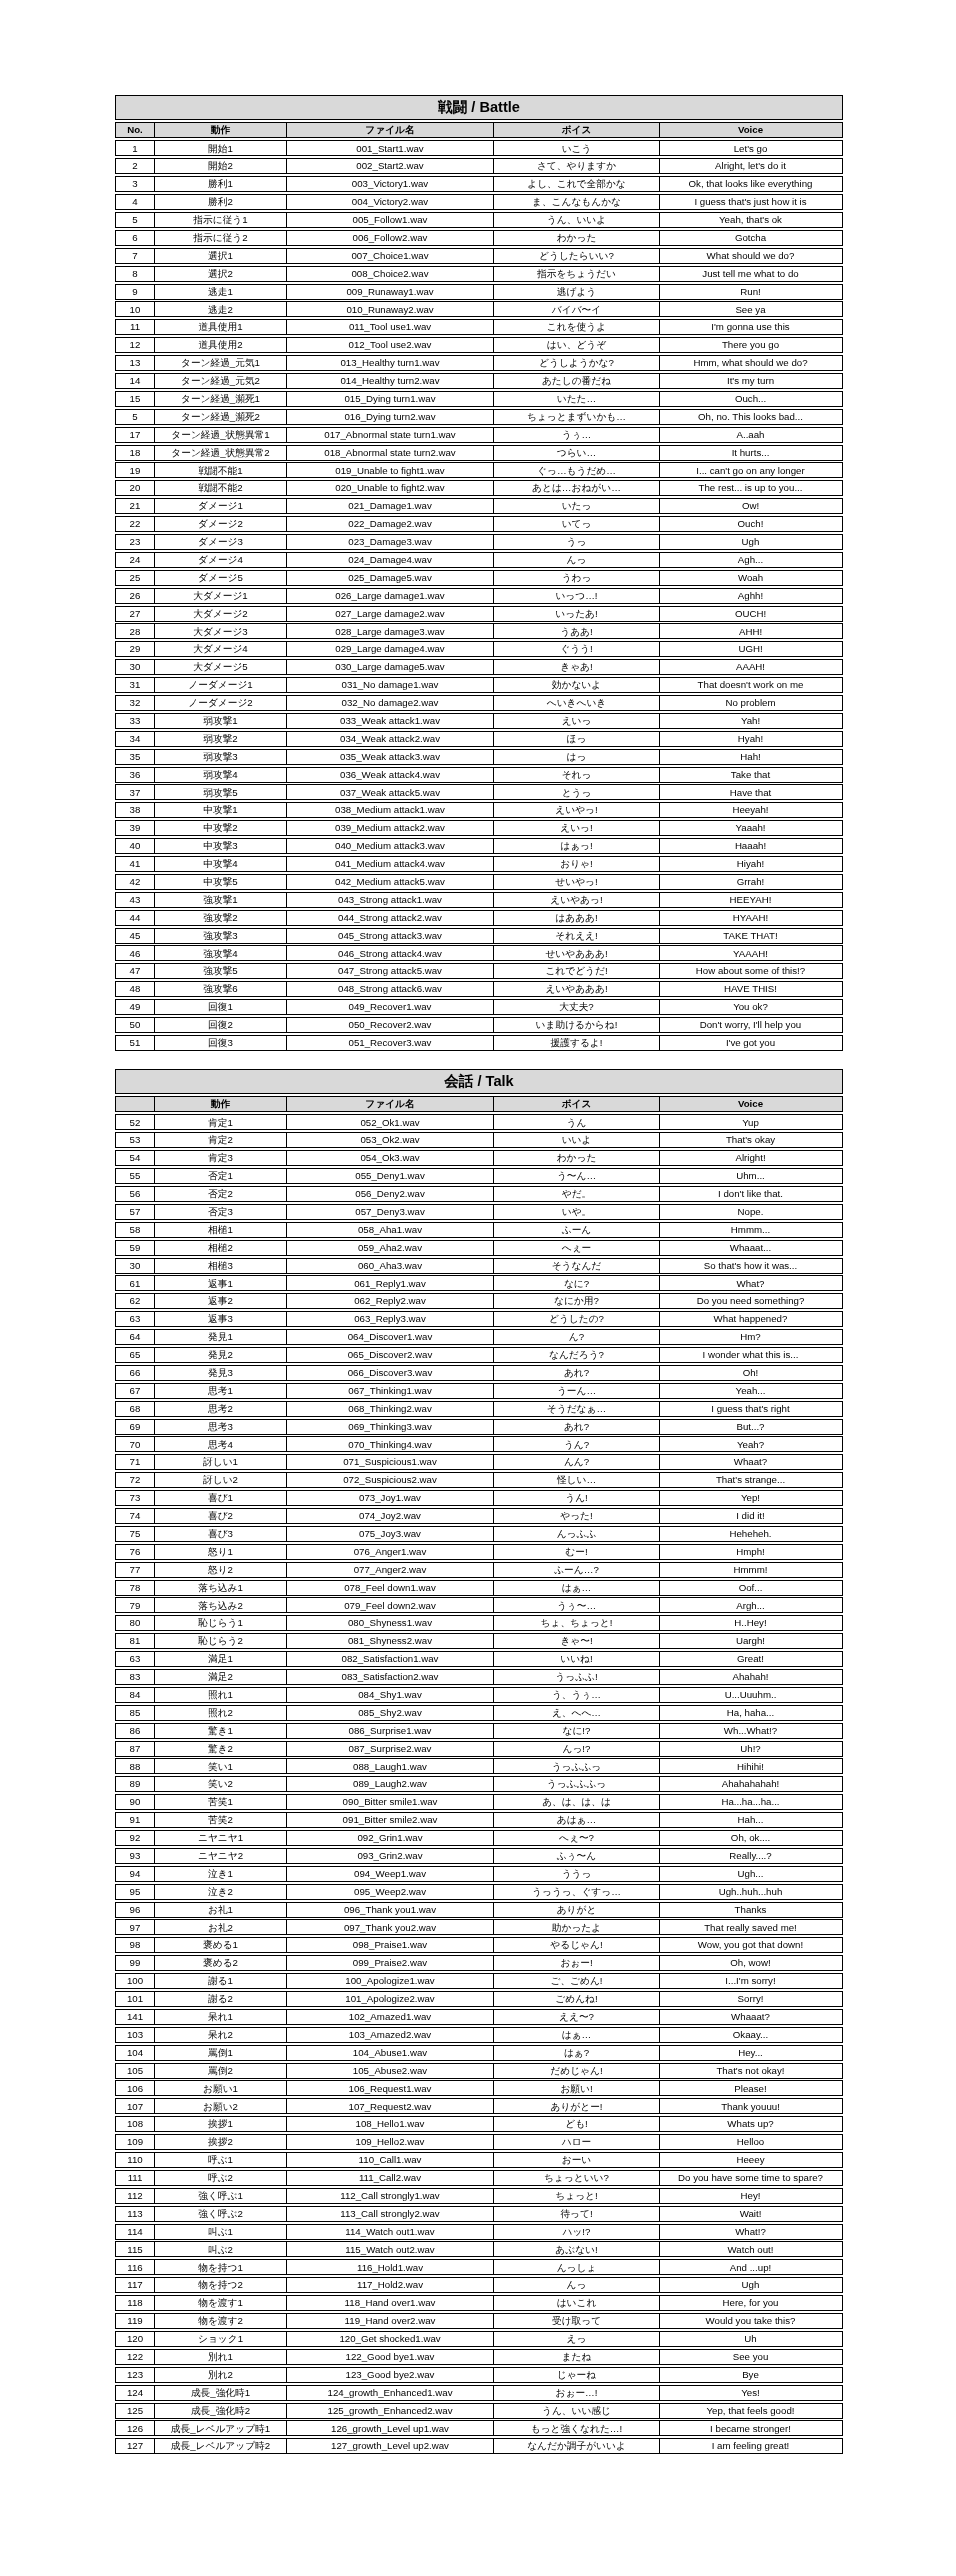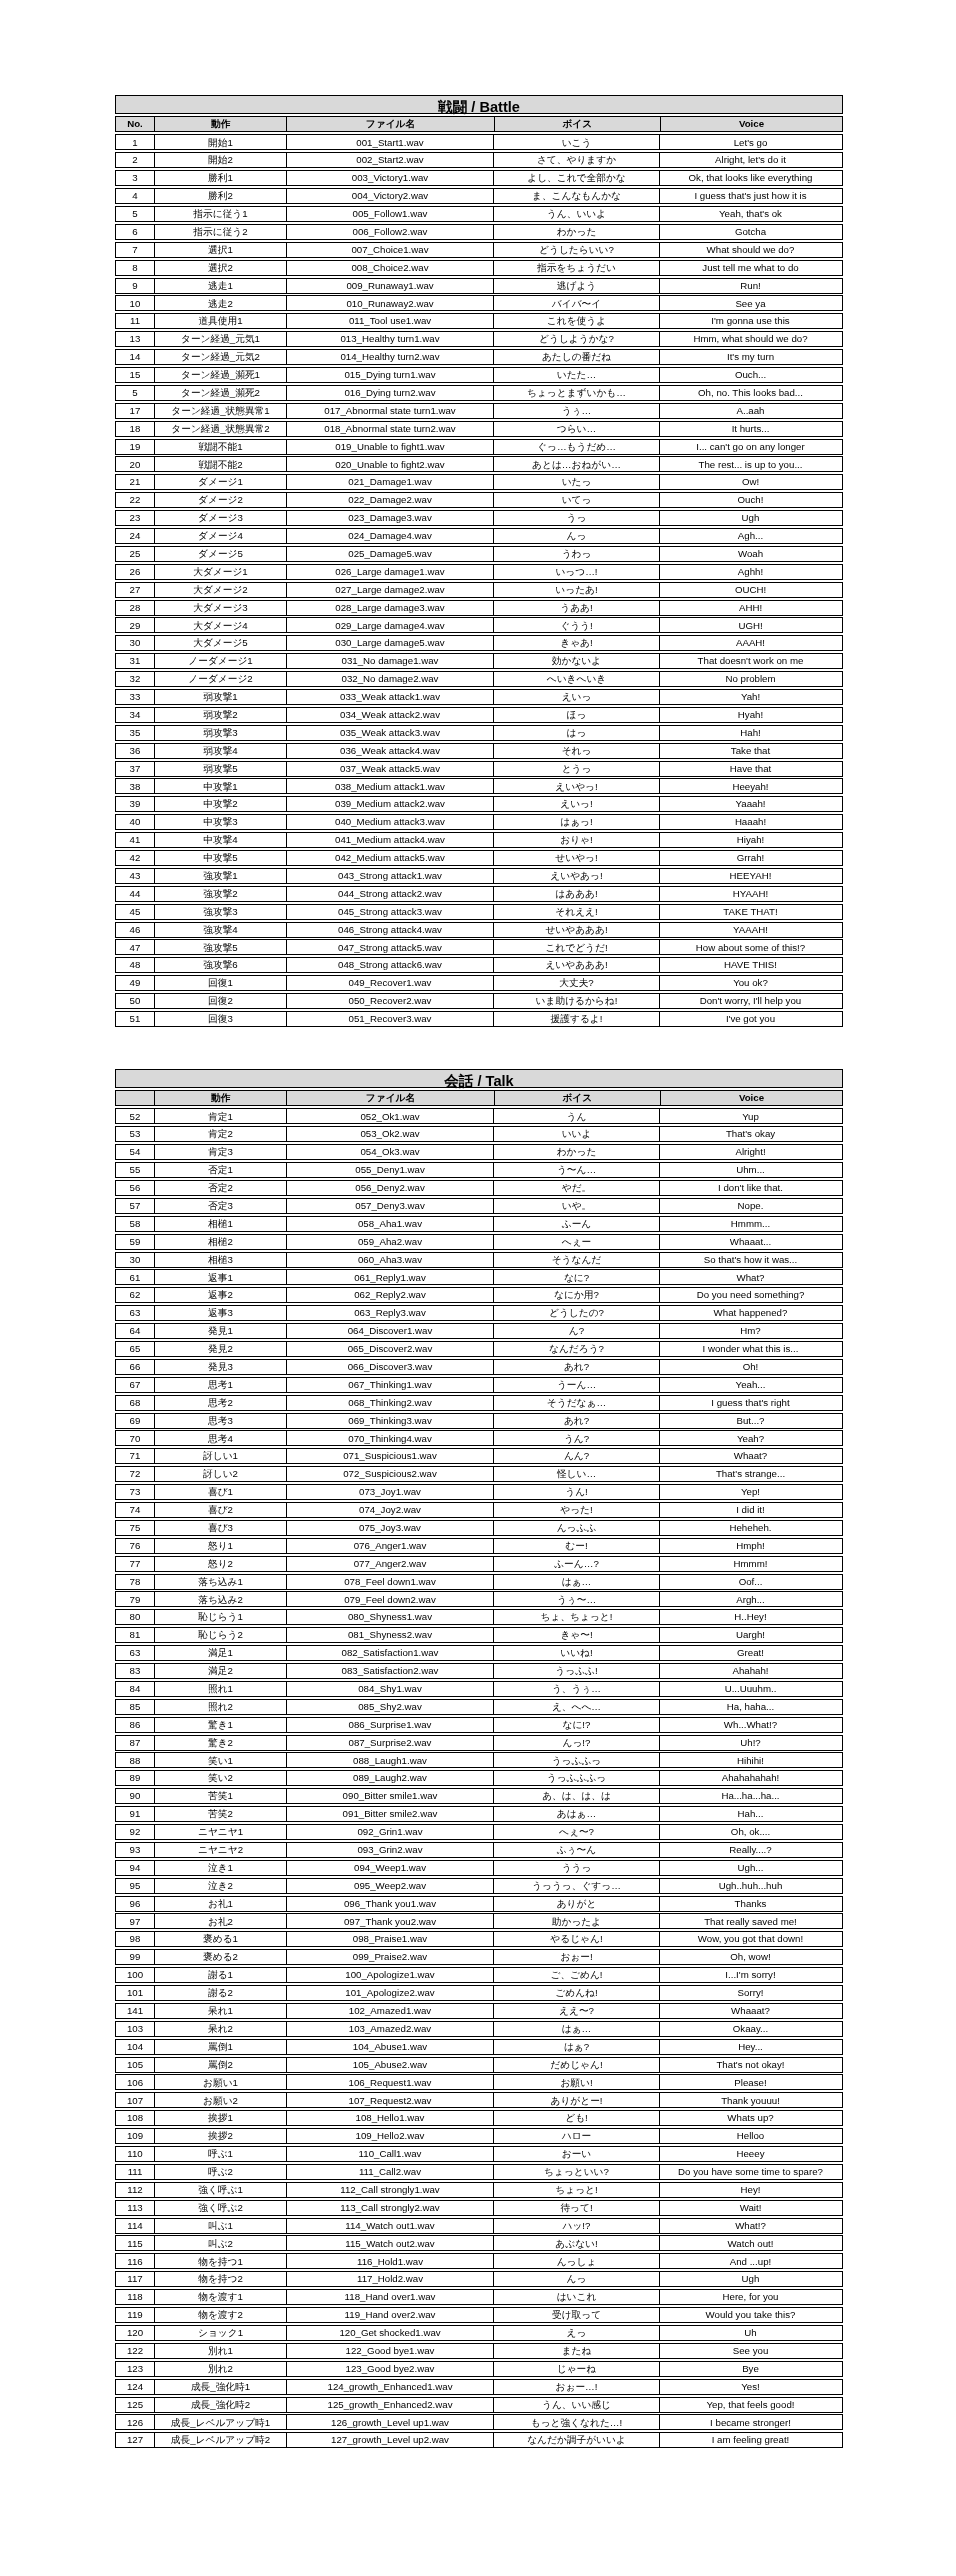--- a/index.html
+++ b/index.html
@@ -4,25 +4,25 @@
 <style>
   html,body{margin:0;padding:0;}
   body{
     width:957px;height:2576px;background:#ffffff;position:relative;
     font-family:"Liberation Sans","DejaVu Sans",sans-serif;color:#000;
   }
   .voice-table{position:absolute;left:115px;width:728px;}
   #battle-table{top:95px;}
   #talk-table{top:1069px;}
   .table-title{
-    box-sizing:border-box;height:19px;line-height:23.4px;border:1px solid #000;
+    box-sizing:border-box;height:25px;line-height:23.4px;border:1px solid #000;
     background:#d9d9d9;font-size:14.6px;font-weight:bold;text-align:center;
   }
   .hrow,.row{display:flex;border:1px solid #000;box-sizing:border-box;margin-top:1.9px;background:#fff;}
-  .hrow{height:16.6px;background:#d9d9d9;font-weight:bold;justify-content:space-between;}
+  .hrow{height:16.6px;background:#d9d9d9;font-weight:bold;}
   .row{height:16px;}
   .cell{
     box-sizing:border-box;border-right:1px solid #000;display:flex;align-items:center;
     justify-content:center;font-size:9.7px;white-space:nowrap;overflow:hidden;line-height:1;
   }
   .cell:last-child{border-right:none;}
   .c0{width:39px;}
   .c1{width:132px;}
   .c2{width:207px;}
   .c3{width:166px;}
@@ -112,20 +112,27 @@
         <div class="cell c4">See ya</div>
       </div>
       <div class="row">
         <div class="cell c0">11</div>
         <div class="cell c1">道具使用1</div>
         <div class="cell c2">011_Tool use1.wav</div>
         <div class="cell c3">これを使うよ</div>
         <div class="cell c4">I'm gonna use this</div>
       </div>
       <div class="row">
+        <div class="cell c0">12</div>
+        <div class="cell c1">道具使用2</div>
+        <div class="cell c2">012_Tool use2.wav</div>
+        <div class="cell c3">はい、どうぞ</div>
+        <div class="cell c4">There you go</div>
+      </div>
+      <div class="row">
         <div class="cell c0">13</div>
         <div class="cell c1">ターン経過_元気1</div>
         <div class="cell c2">013_Healthy turn1.wav</div>
         <div class="cell c3">どうしようかな?</div>
         <div class="cell c4">Hmm, what should we do?</div>
       </div>
       <div class="row">
         <div class="cell c0">14</div>
         <div class="cell c1">ターン経過_元気2</div>
         <div class="cell c2">014_Healthy turn2.wav</div>

